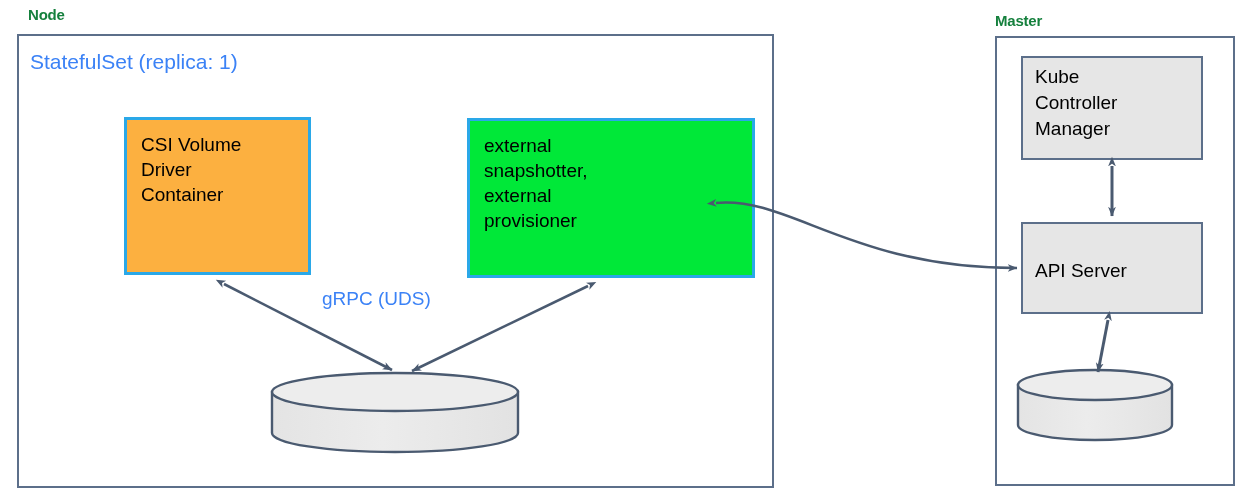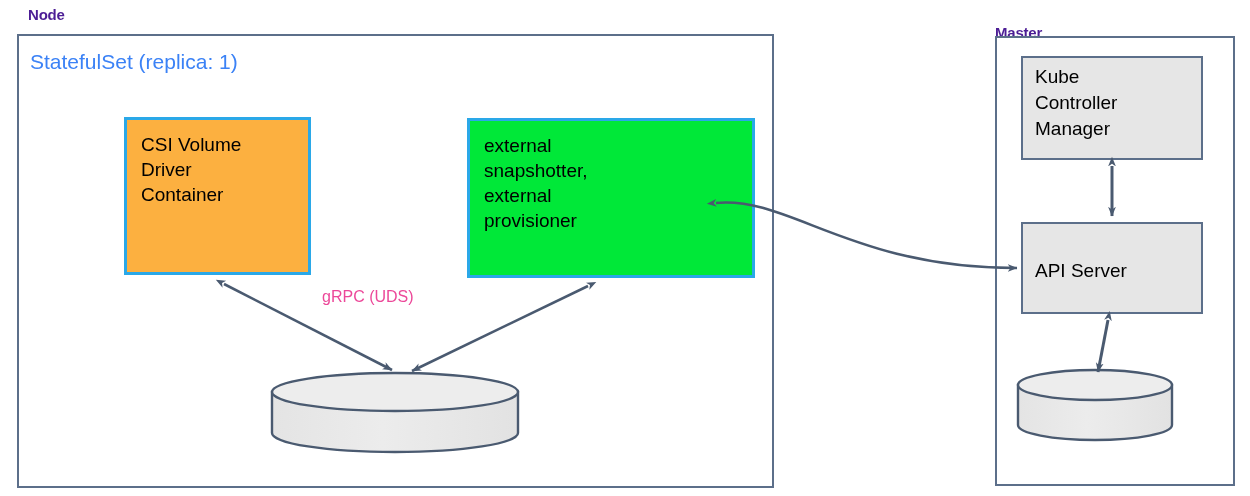--- a/index.html
+++ b/index.html
@@ -23,21 +23,21 @@
 
   
   .group-box {
     border: 2px solid #5c6f8a;
     background: transparent;
     box-sizing: border-box;
   }
   .group-label {
     font-weight: bold;
     font-size: 15px;
-    color: #4c1d95;
+    color: #15803d;
     white-space: nowrap;
     letter-spacing: -0.2px;
   }
 
   
   .inner-title {
     font-size: 21px;
     color: #3b82f6;
     white-space: nowrap;
   }
@@ -78,22 +78,22 @@
   }
   .cyl-label {
     position: absolute;
     font-size: 17px;
     color: #000000;
     white-space: nowrap;
   }
 
   
   .edge-label {
-    font-size: 16px;
-    color: #ec4899;
+    font-size: 19px;
+    color: #3b82f6;
     white-space: nowrap;
   }
 
   svg.overlay {
     position: absolute;
     left: 0; top: 0;
     width: 1250px;
     height: 496px;
     pointer-events: none;
   }
@@ -119,21 +119,21 @@
     <div class="comp-text">external
 snapshotter,
 external
 provisioner</div>
   </div>
 
   <div class="abs edge-label" style="left:322px; top:288px;">gRPC (UDS)</div>
 
   <div class="cyl-label" style="left:292px; top:408px;">EmptyDir Volume</div>
 
-  <div class="abs group-label" style="left:995px; top:24px;">Master</div>
+  <div class="abs group-label" style="left:995px; top:12px;">Master</div>
 
   <div class="abs group-box" style="left:995px; top:36px; width:240px; height:450px;"></div>
 
   <div class="abs gray-box" style="left:1021px; top:56px; width:182px; height:104px;">
     <div class="gray-text">Kube
 Controller
 Manager</div>
   </div>
 
   <div class="abs gray-box" style="left:1021px; top:222px; width:182px; height:92px; padding-left:12px;">

